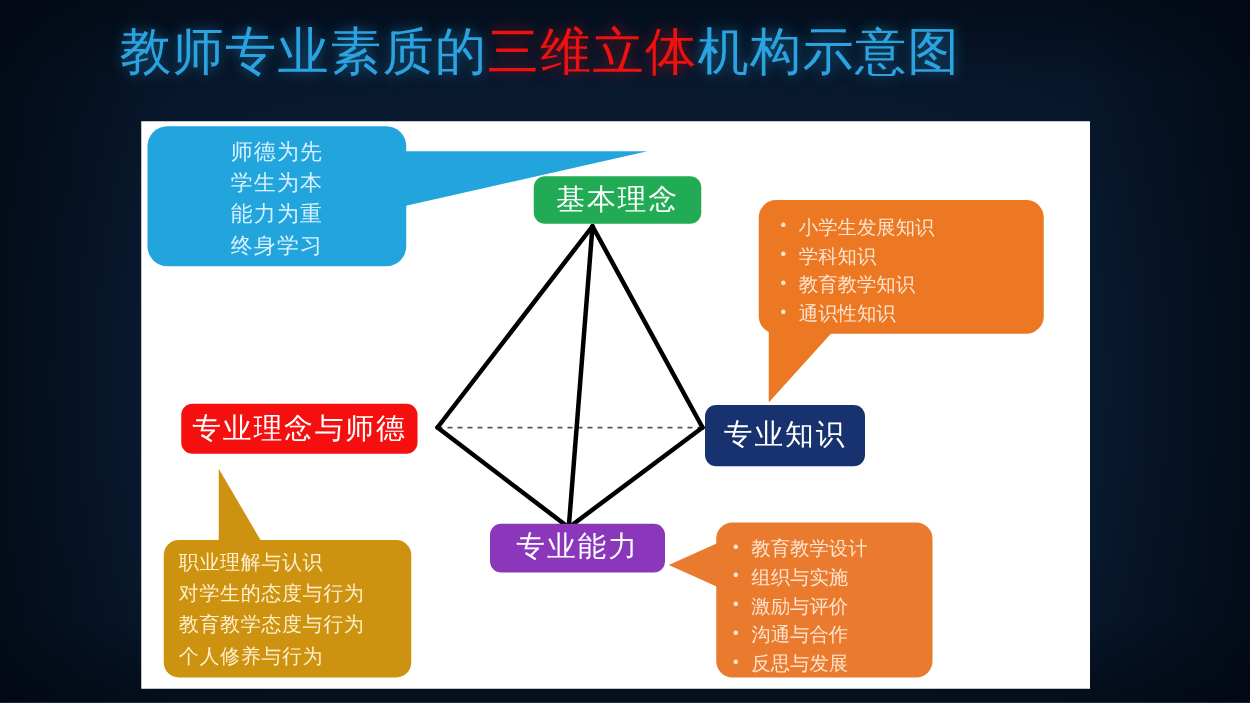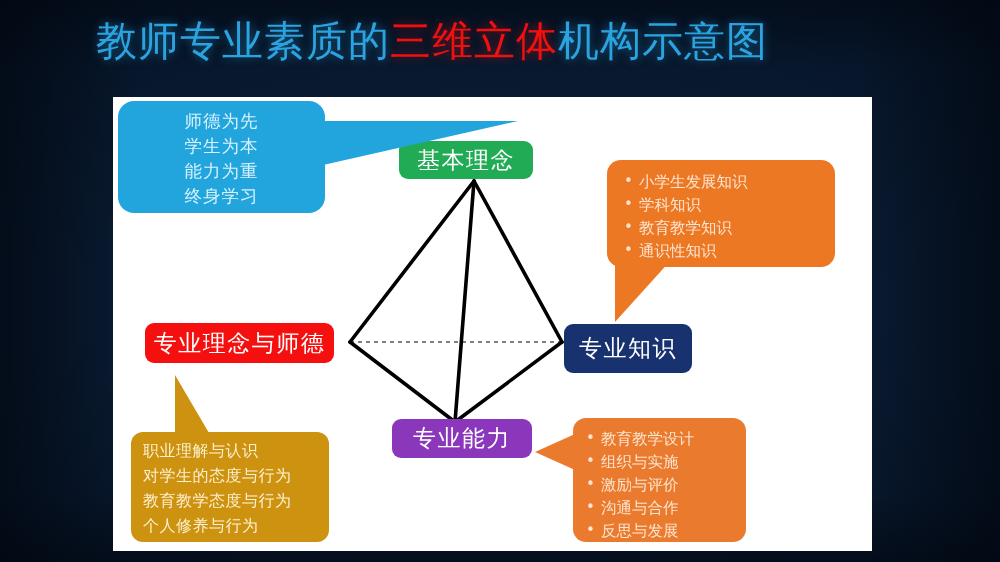--- a/index.html
+++ b/index.html
@@ -76,21 +76,21 @@
     display: flex;
     align-items: center;
     justify-content: center;
     font-size: 23px;
     line-height: 1;
     letter-spacing: 1.5px;
     white-space: nowrap;
     z-index: 6;
   }
   #node-green  { left: 399px; top: 141px; width: 134px; height: 38px; background: #22a council; }
-  #node-green  { background: #22ab55; }
+  #node-green  { background: #22ab55; margin-left: 28px; }
   #node-red    { left: 145px; top: 323px; width: 189px; height: 40px; background: #f50f0f; }
   #node-navy   { left: 564px; top: 324px; width: 128px; height: 49px; background: #17326e; }
   #node-purple { left: 392px; top: 419px; width: 140px; height: 39px; background: #8a37bb; }
 
   
   #tetra {
     position: absolute;
     left: 113px;
     top: 97px;
     width: 759px;
@@ -98,20 +98,21 @@
     z-index: 4;
     pointer-events: none;
   }
 
   
   .callout {
     position: absolute;
     border-radius: 14px;
     z-index: 7;
     box-sizing: border-box;
+    font-family: Liberation Serif, serif;
   }
   .callout .ctext {
     font-size: 17px;
     line-height: 25px;
     white-space: pre;
   }
   .callout .clist {
     margin: 0;
     padding: 0;
     list-style: none;

